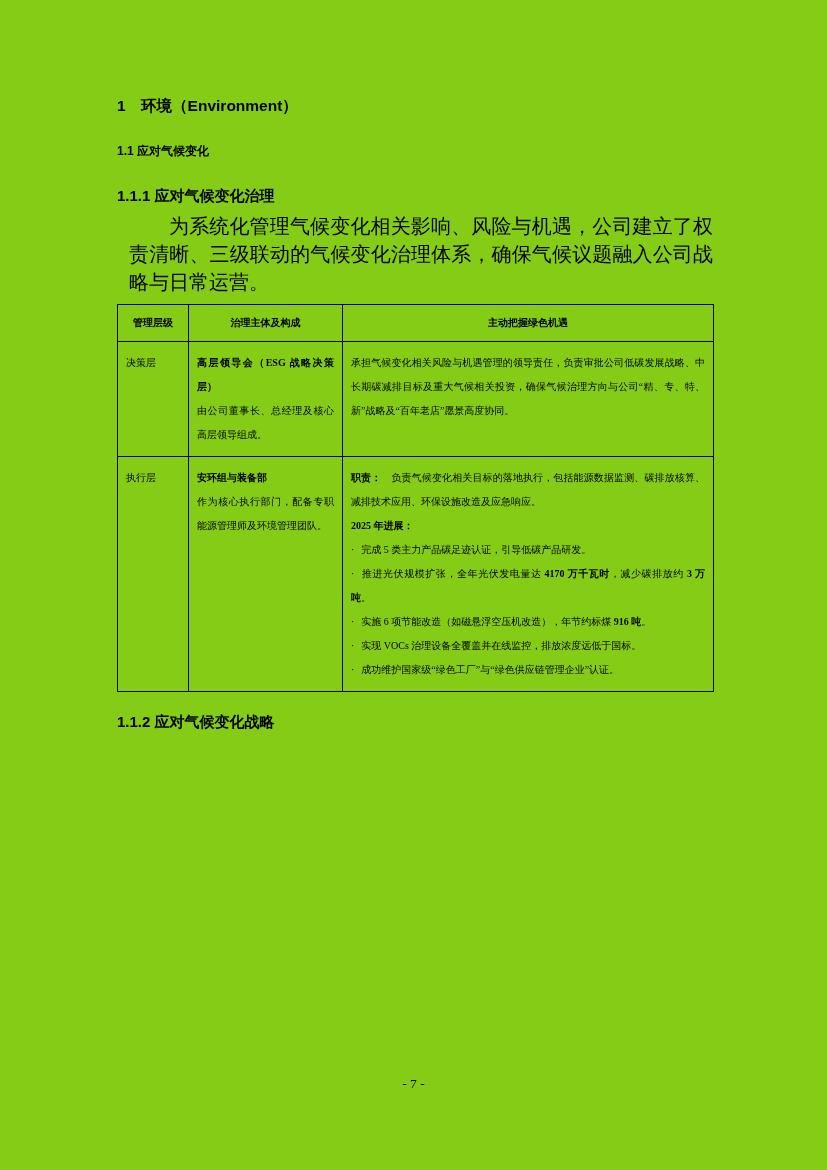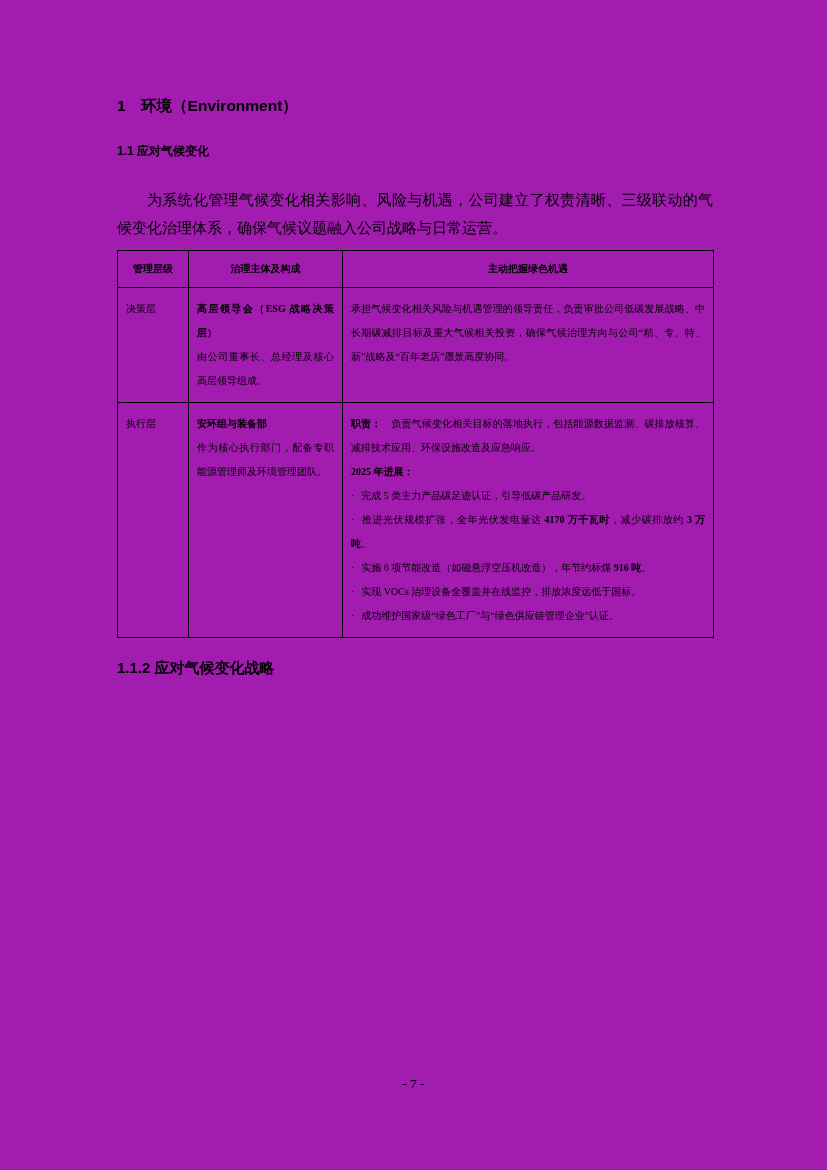--- a/index.html
+++ b/index.html
@@ -1,35 +1,35 @@
 <!DOCTYPE html>
 <html><head>
 <meta charset="utf-8">
 <style>
   html,body{margin:0;padding:0;}
   body{
     width:827px;height:1170px;background:#ffffff;
     font-family:"Liberation Serif","DejaVu Serif",serif;
     color:#111;
   }
-  .page{position:relative;width:827px;height:1170px;background:#a21caf;overflow:hidden;}
+  .page{position:relative;width:827px;height:1170px;background:#84cc16;overflow:hidden;}
   .content{position:absolute;left:117px;top:96px;width:596px;}
 
   h1,h2,h3{
     font-family:"Liberation Sans","DejaVu Sans",sans-serif;
     font-weight:bold;color:#000;white-space:pre-wrap;
   }
   h1{font-size:15.5px;margin:0 0 27px 0;line-height:19px;}
   h2{font-size:12px;margin:0 0 25px 0;line-height:19px;}
   h3{font-size:15px;margin:0 0 7px 0;line-height:19px;}
   h3.after-table{margin-top:20px;margin-bottom:8px;}
 
   .para{
-    font-size:15px;line-height:28px;color:#000;
-    text-align:justify;text-indent:2em;margin:0 0 8px 0;
+    font-size:20px;line-height:28px;color:#000;
+    text-align:justify;text-indent:2em;margin:0 0 8px 12px;
   }
   .para b{font-weight:bold;}
 
   table.gov{
     border-collapse:collapse;table-layout:fixed;width:596px;
     margin:6px 0 0 0;font-size:10px;color:#000;
   }
   table.gov th,table.gov td{
     border:1px solid #000;vertical-align:top;
     padding:9px 8px;line-height:24px;
@@ -61,20 +61,21 @@
   }
 </style>
 </head>
 <body>
 
 <div class="page">
   <div class="content">
 
     <h1>1　环境（Environment）</h1>
     <h2>1.1 应对气候变化</h2>
+    <h3>1.1.1 应对气候变化治理</h3>
 
     <p class="para">为系统化管理气候变化相关影响、风险与机遇，公司建立了权责清晰、三级联动的气候变化治理体系，确保气候议题融入公司战略与日常运营。</p>
 
     <table class="gov">
       <colgroup>
           <col class="c1">
           <col class="c2">
           <col class="c3">
         </colgroup>
       <thead>

